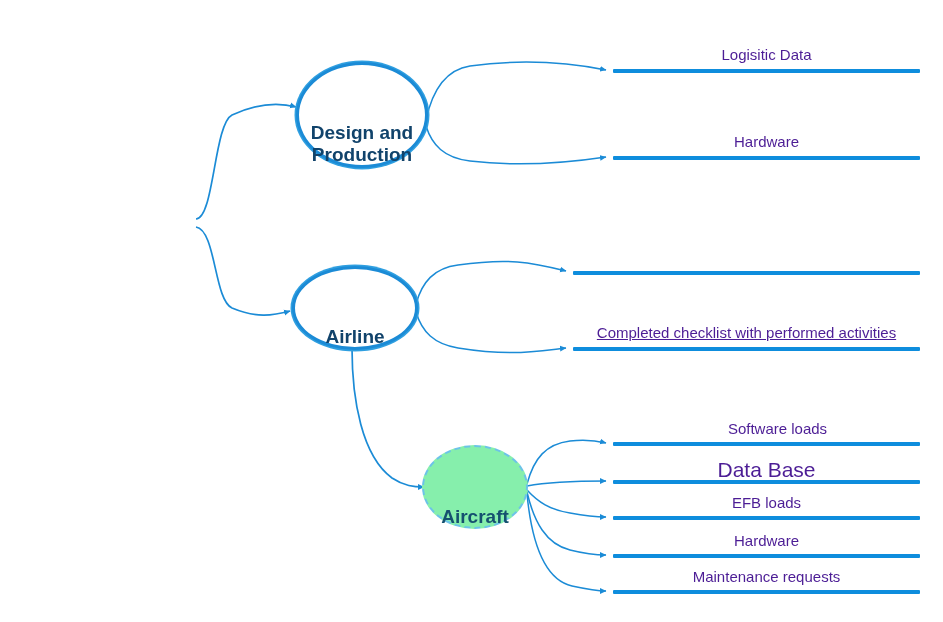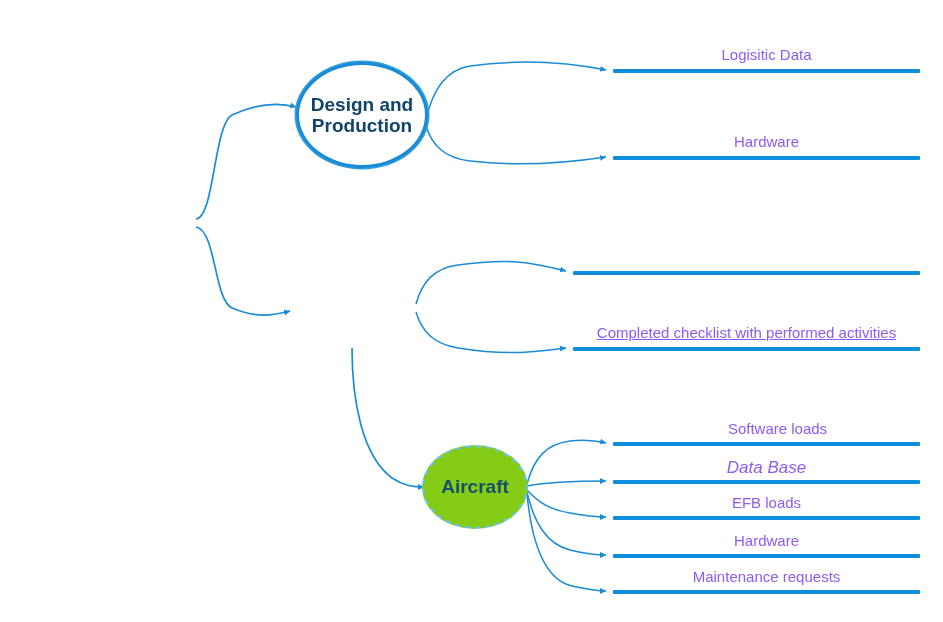--- a/index.html
+++ b/index.html
@@ -22,45 +22,45 @@
   #wires {
     position: absolute;
     left: 0;
     top: 0;
     width: 943px;
     height: 622px;
   }
   .node {
     position: absolute;
     display: flex;
-    align-items: center;
+    align-items: flex-end;
     justify-content: center;
     text-align: center;
     box-sizing: border-box;
     border-radius: 50%;
     color: #11436b;
     font-weight: bold;
     line-height: 1.12;
     user-select: none;
   }
   .node.solid {
     border: 3px solid #1b8bd6;
     background: #ffffff;
     box-shadow: 0 0 0 1.5px #2f9fe0;
   }
   .node.dashed {
     border: 2px dashed #6cc3e8;
-    background: #84cc16;
+    background: #86efac;
     color: #15506f;
     box-shadow: none;
   }
   .leaf-label {
     position: absolute;
     text-align: center;
-    color: #8b5cf6;
+    color: #4c1d95;
     font-weight: normal;
     white-space: nowrap;
     user-select: none;
   }
   .leaf-bar {
     position: absolute;
     height: 4px;
     background: #0e8ddd;
     border-radius: 1px;
   }
@@ -94,40 +94,43 @@
     <path d="M527,490 C538,502 550,510 570,513 C586,516 598,517 606,517" fill="none" stroke="#1b8bd6" stroke-width="1.5" marker-end="url(#arw)"></path>
     <path d="M527,492 C534,522 546,544 570,550 C586,554 598,555 606,555" fill="none" stroke="#1b8bd6" stroke-width="1.5" marker-end="url(#arw)"></path>
     <path d="M527,494 C532,546 546,580 572,586 C586,589 598,591 606,591" fill="none" stroke="#1b8bd6" stroke-width="1.5" marker-end="url(#arw)"></path>
   </svg>
 
 
   <div class="node solid" style="left:296px; top:62px; width:132px; height:106px; font-size:19px; padding:0 8px;">
     <span>Design and Production</span>
   </div>
 
+  <div class="node solid" style="left:292px; top:266px; width:126px; height:84px; font-size:19px;">
+    <span>Airline</span>
+  </div>
 
   <div class="node dashed" style="left:422px; top:445px; width:106px; height:84px; font-size:19px;">
     <span>Aircraft</span>
   </div>
 
   <div class="leaf-label" style="left:613px; top:46px; width:307px; font-size:15px;">Logisitic Data</div>
   <div class="leaf-bar" style="left:613px; top:69px; width:307px;"></div>
 
   <div class="leaf-label" style="left:613px; top:133px; width:307px; font-size:15px;">Hardware</div>
   <div class="leaf-bar" style="left:613px; top:156px; width:307px;"></div>
 
   <div class="leaf-bar" style="left:573px; top:271px; width:347px;"></div>
 
   <div class="leaf-label" style="left:573px; top:324px; width:347px; font-size:15px;text-decoration:underline;">Completed checklist with performed activities</div>
   <div class="leaf-bar" style="left:573px; top:347px; width:347px;"></div>
 
   <div class="leaf-label" style="left:624px; top:420px; width:307px; font-size:15px;">Software loads</div>
   <div class="leaf-bar" style="left:613px; top:442px; width:307px;"></div>
 
-  <div class="leaf-label" style="left:613px; top:458px; width:307px; font-size:17px;font-style:italic;">Data Base</div>
+  <div class="leaf-label" style="left:613px; top:458px; width:307px; font-size:21px;">Data Base</div>
   <div class="leaf-bar" style="left:613px; top:480px; width:307px;"></div>
 
   <div class="leaf-label" style="left:613px; top:494px; width:307px; font-size:15px;text-align:center;">EFB loads</div>
   <div class="leaf-bar" style="left:613px; top:516px; width:307px;"></div>
 
   <div class="leaf-label" style="left:613px; top:532px; width:307px; font-size:15px;">Hardware</div>
   <div class="leaf-bar" style="left:613px; top:554px; width:307px;"></div>
 
   <div class="leaf-label" style="left:613px; top:568px; width:307px; font-size:15px;">Maintenance requests</div>
   <div class="leaf-bar" style="left:613px; top:590px; width:307px;"></div>

